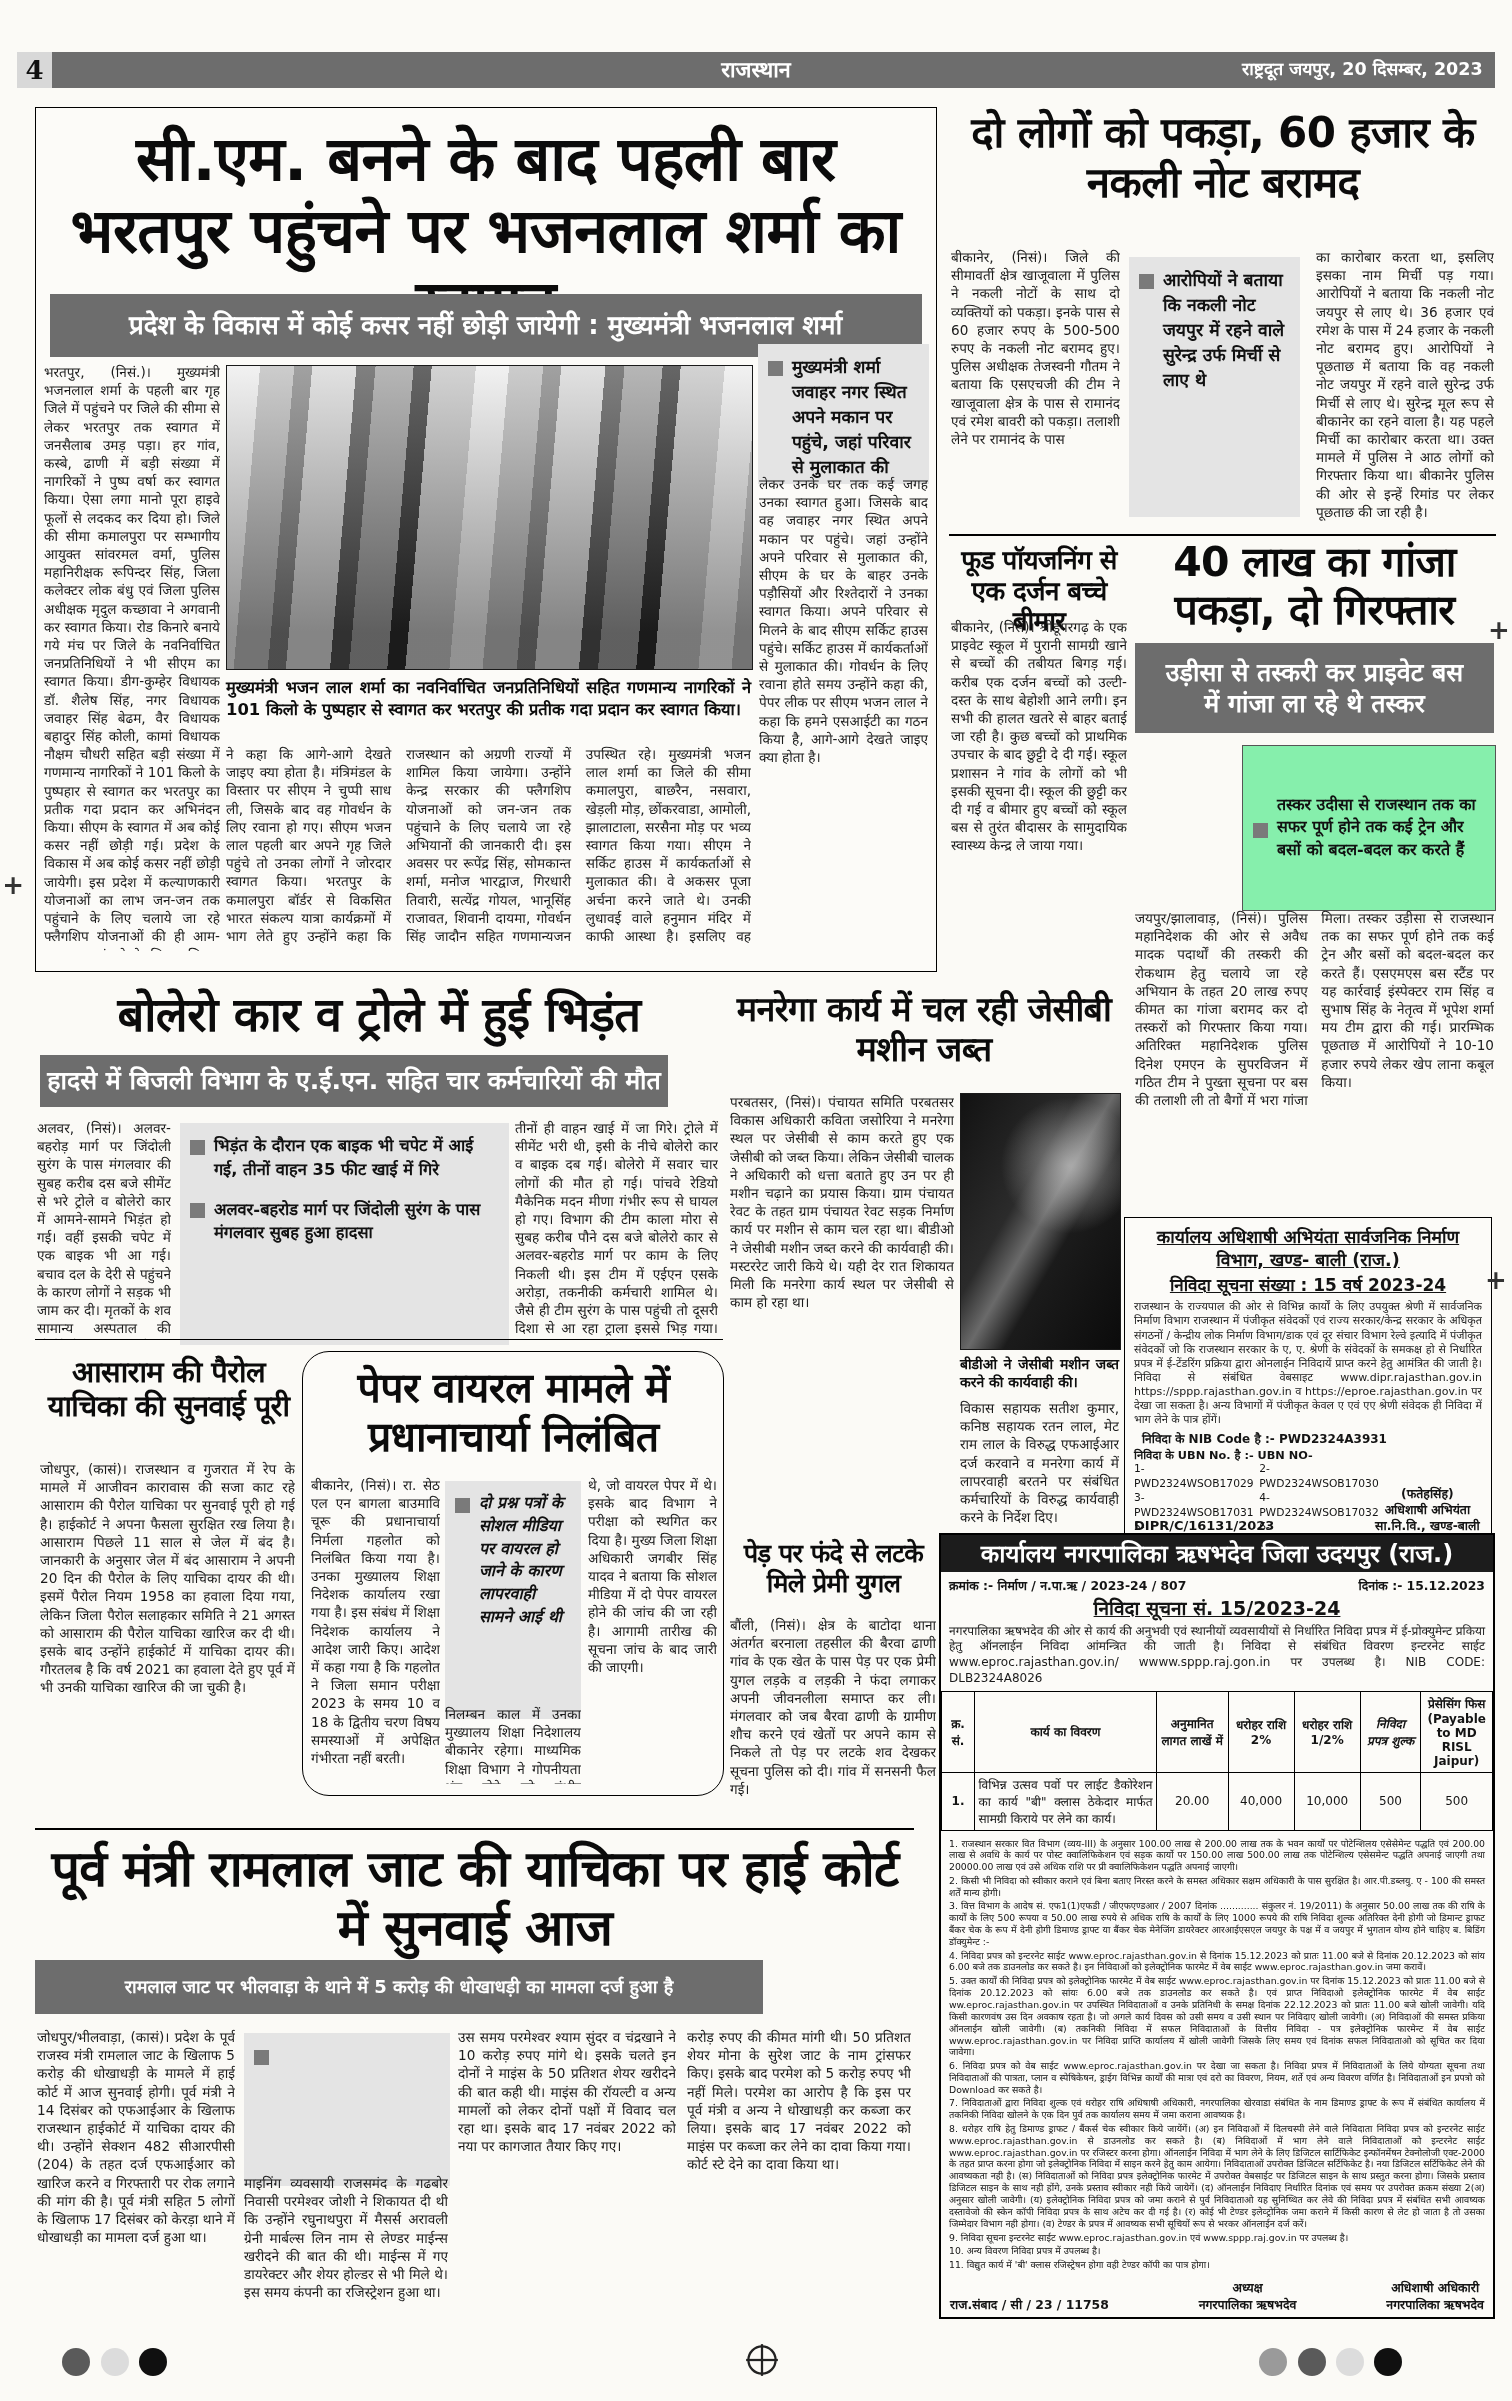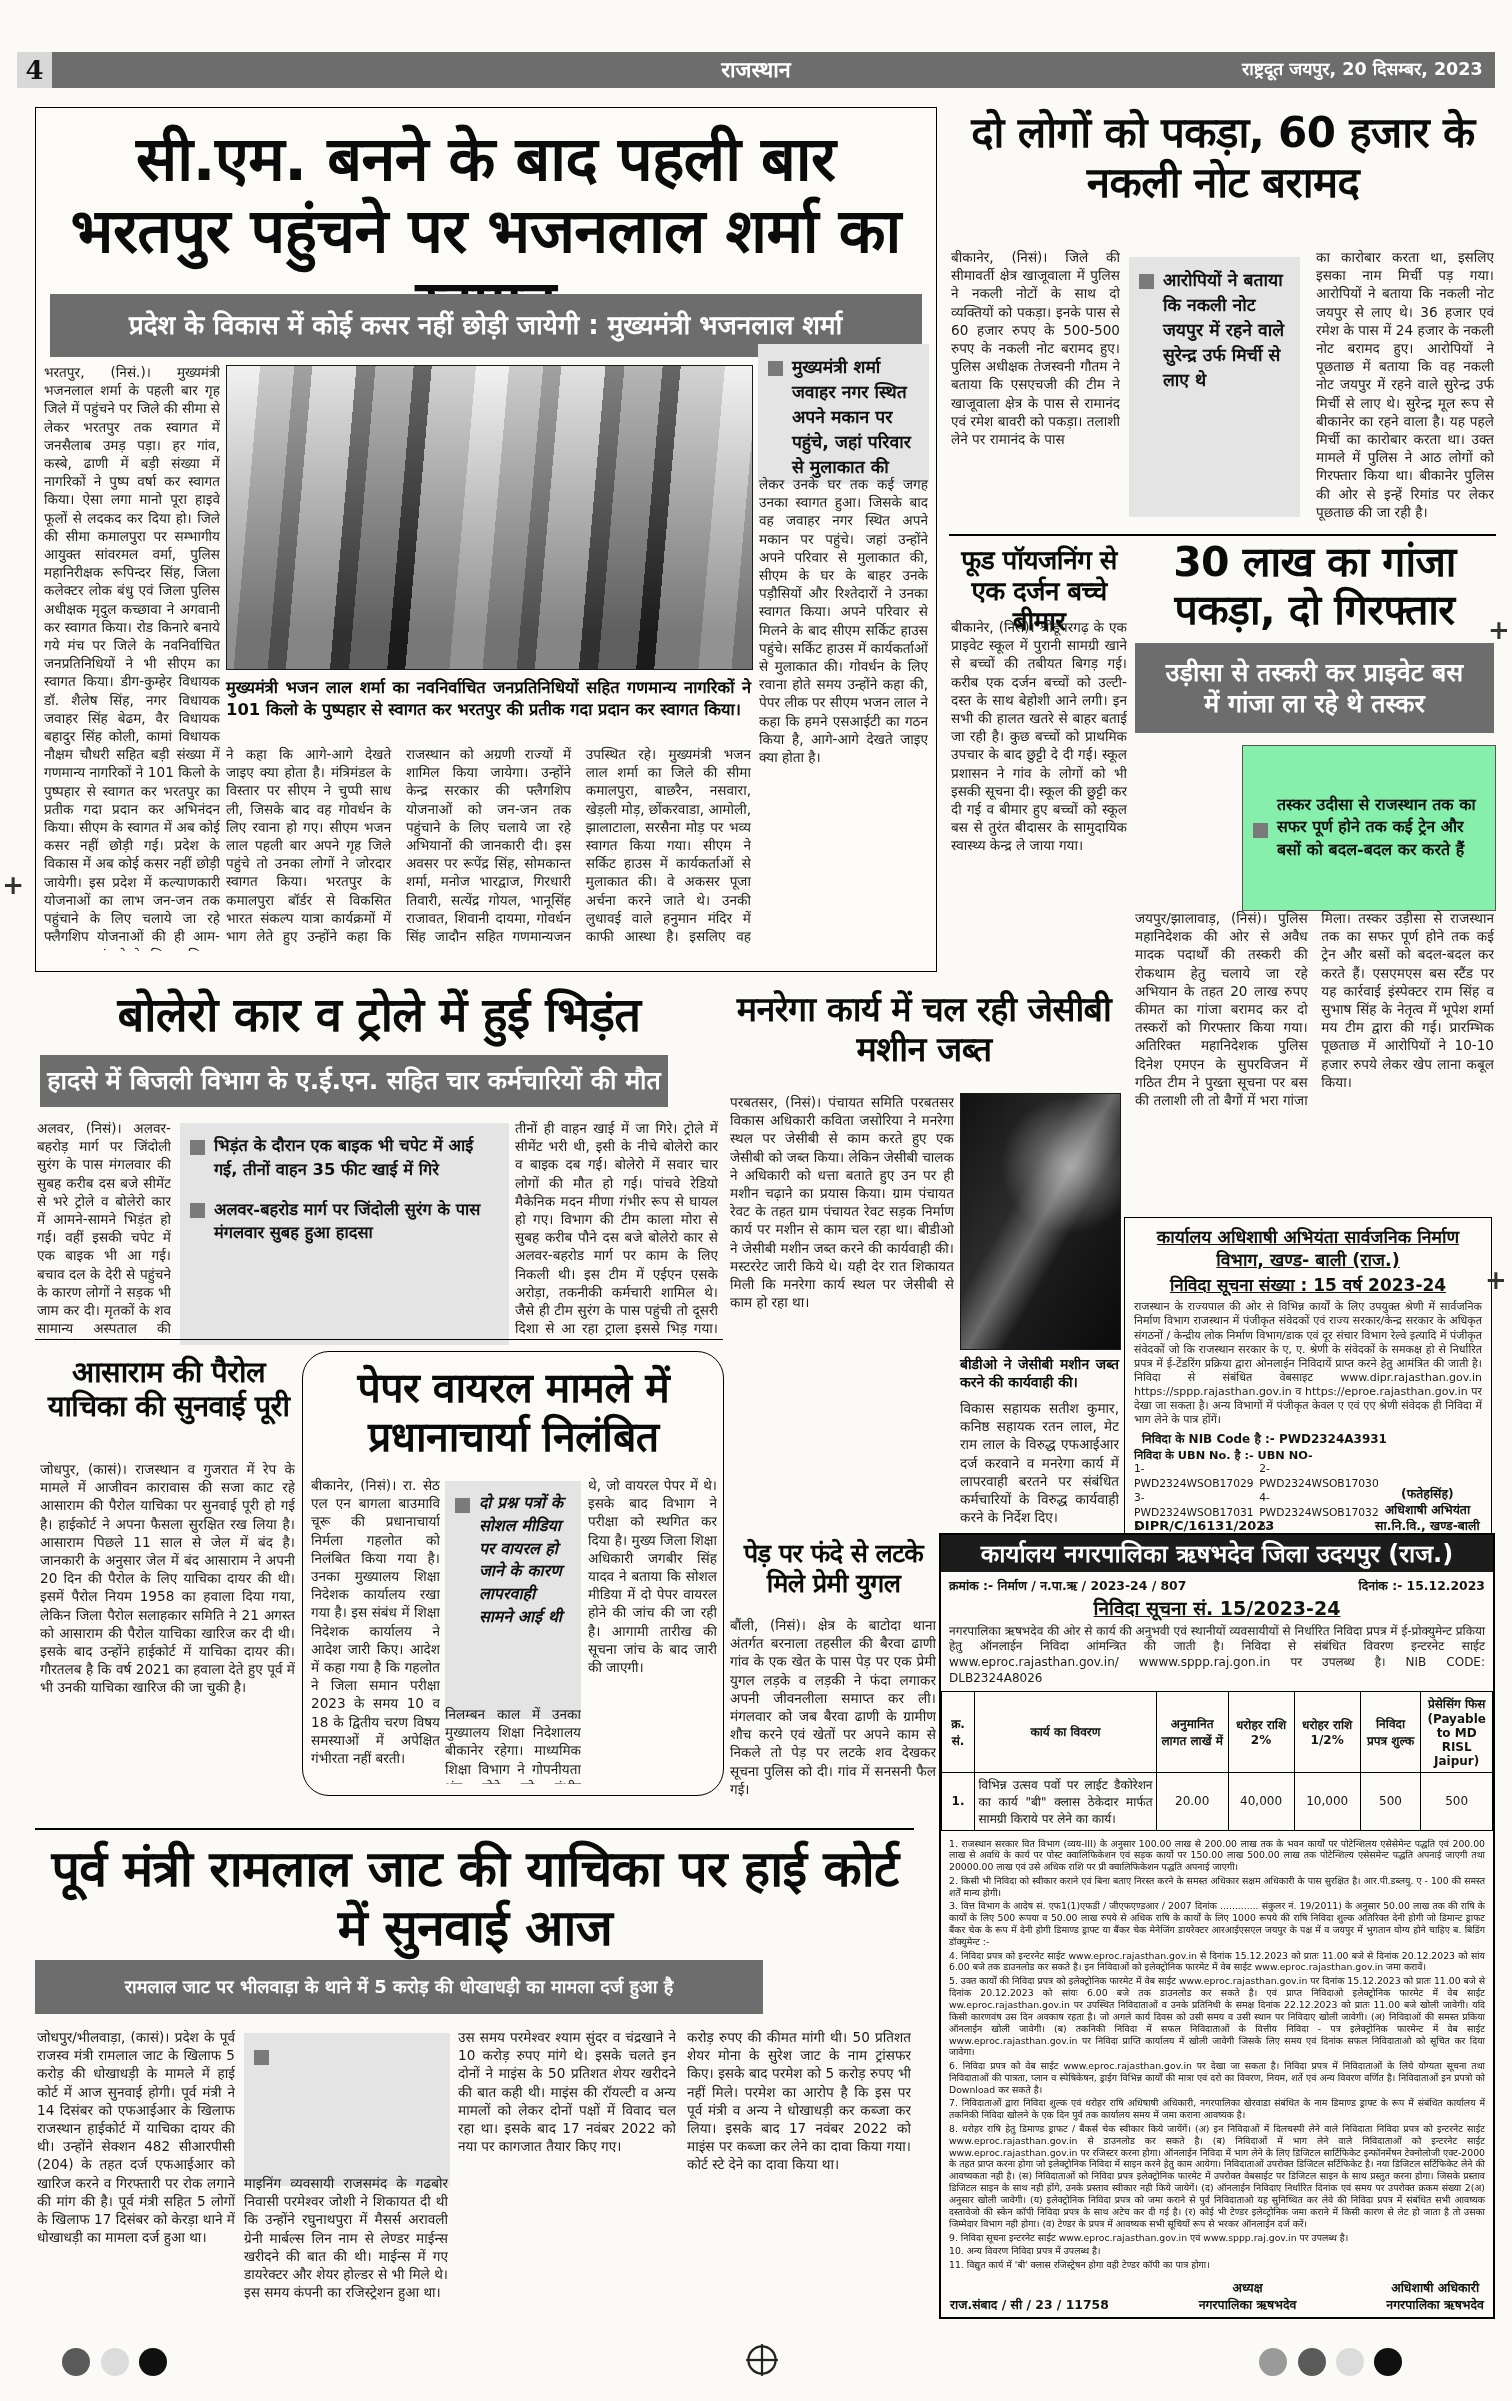--- a/index.html
+++ b/index.html
@@ -69,21 +69,21 @@
   <div class="abs hl-box" style="left:1129px;top:257px;width:151px;height:237px;">
     <span class="sq"></span>
     <span class="txt">आरोपियों ने बताया कि नकली नोट जयपुर में रहने वाले सुरेन्द्र उर्फ मिर्ची से लाए थे</span>
   </div>
   <div class="abs body-text" style="left:1316px;top:248px;width:178px;height:279px;">का कारोबार करता था, इसलिए इसका नाम मिर्ची पड़ गया। आरोपियों ने बताया कि नकली नोट जयपुर से लाए थे। 36 हजार एवं रमेश के पास में 24 हजार के नकली नोट बरामद हुए। आरोपियों ने पूछताछ में बताया कि वह नकली नोट जयपुर में रहने वाले सुरेन्द्र उर्फ मिर्ची से लाए थे। सुरेन्द्र मूल रूप से बीकानेर का रहने वाला है। यह पहले मिर्ची का कारोबार करता था। उक्त मामले में पुलिस ने आठ लोगों को गिरफ्तार किया था। बीकानेर पुलिस की ओर से इन्हें रिमांड पर लेकर पूछताछ की जा रही है।</div>
   <div class="hr" style="left:949px;top:534px;width:547px;height:1.7px;"></div>
 
   <div class="abs headline" style="left:951px;top:545px;width:176px;font-size:26px;">फूड पॉयजनिंग से एक दर्जन बच्चे बीमार</div>
   <div class="abs body-text" style="left:951px;top:618px;width:176px;height:587px;">बीकानेर, (निसं)। श्रीडूंगरगढ़ के एक प्राइवेट स्कूल में पुरानी सामग्री खाने से बच्चों की तबीयत बिगड़ गई। करीब एक दर्जन बच्चों को उल्टी-दस्त के साथ बेहोशी आने लगी। इन सभी की हालत खतरे से बाहर बताई जा रही है। कुछ बच्चों को प्राथमिक उपचार के बाद छुट्टी दे दी गई। स्कूल प्रशासन ने गांव के लोगों को भी इसकी सूचना दी। स्कूल की छुट्टी कर दी गई व बीमार हुए बच्चों को स्कूल बस से तुरंत बीदासर के सामुदायिक स्वास्थ्य केन्द्र ले जाया गया।</div>
 
-  <div class="abs headline" style="left:1135px;top:538px;width:359px;font-size:41px;">30 लाख का गांजा पकड़ा, दो गिरफ्तार</div>
+  <div class="abs headline" style="left:1135px;top:538px;width:359px;font-size:41px;">40 लाख का गांजा पकड़ा, दो गिरफ्तार</div>
   <div class="abs graybar" style="left:1135px;top:643px;width:359px;height:90px;font-size:25px;padding:0 24px;box-sizing:border-box;">उड़ीसा से तस्करी कर प्राइवेट बस में गांजा ला रहे थे तस्कर</div>
   <div class="abs hl-box" style="left:1242px;top:745px;width:232px;height:141px;border:1.1px solid #555;background:#86efac;align-items:center;">
     <span class="sq"></span>
     <span class="txt" style="font-size:16px;">तस्कर उदीसा से राजस्थान तक का सफर पूर्ण होने तक कई ट्रेन और बसों को बदल-बदल कर करते हैं</span>
   </div>
   <div class="abs body-text" style="left:1135px;top:909px;width:359px;height:299px;column-count:2;column-gap:13.6px;">जयपुर/झालावाड़, (निसं)। पुलिस महानिदेशक की ओर से अवैध मादक पदार्थों की तस्करी की रोकथाम हेतु चलाये जा रहे अभियान के तहत 20 लाख रुपए कीमत का गांजा बरामद कर दो तस्करों को गिरफ्तार किया गया। अतिरिक्त महानिदेशक पुलिस दिनेश एमएन के सुपरविजन में गठित टीम ने पुख्ता सूचना पर बस की तलाशी ली तो बैगों में भरा गांजा मिला। तस्कर उड़ीसा से राजस्थान तक का सफर पूर्ण होने तक कई ट्रेन और बसों को बदल-बदल कर करते हैं। एसएमएस बस स्टैंड पर यह कार्रवाई इंस्पेक्टर राम सिंह व सुभाष सिंह के नेतृत्व में भूपेश शर्मा मय टीम द्वारा की गई। प्रारम्भिक पूछताछ में आरोपियों ने 10-10 हजार रुपये लेकर खेप लाना कबूल किया।</div>
 
   <div class="abs headline" style="left:40px;top:987px;width:678px;font-size:47px;">बोलेरो कार व ट्रोले में हुई भिड़ंत</div>
   <div class="abs graybar" style="left:40px;top:1055px;width:628px;height:52px;font-size:25px;">हादसे में बिजली विभाग के ए.ई.एन. सहित चार कर्मचारियों की मौत</div>
   <div class="abs body-text" style="left:37px;top:1119px;width:134px;height:221px;">अलवर, (निसं)। अलवर-बहरोड़ मार्ग पर जिंदोली सुरंग के पास मंगलवार की सुबह करीब दस बजे सीमेंट से भरे ट्रोले व बोलेरो कार में आमने-सामने भिड़ंत हो गई। वहीं इसकी चपेट में एक बाइक भी आ गई। बचाव दल के देरी से पहुंचने के कारण लोगों ने सड़क भी जाम कर दी। मृतकों के शव सामान्य अस्पताल की मोर्चरी में रखवाए गए हैं।</div>
@@ -166,21 +166,21 @@
     <div class="t-title" style="font-size:19px;margin-top:2.3px;">निविदा सूचना सं. 15/2023-24</div>
     <div class="body-text" style="font-size:12px;line-height:1.3;padding:3.4px 8px 4.5px 8px;">नगरपालिका ऋषभदेव की ओर से कार्य की अनुभवी एवं स्थानीयों व्यवसायीयों से निर्धारित निविदा प्रपत्र में ई-प्रोक्युमेन्ट प्रकिया हेतु ऑनलाईन निविदा आंमन्त्रित की जाती है। निविदा से संबंधित विवरण इन्टरनेट साईट www.eproc.rajasthan.gov.in/ wwww.sppp.raj.gon.in पर उपलब्ध है। NIB CODE: DLB2324A8026</div>
     <table class="ttable" style="font-size:12px;margin:0;">
       <thead>
         <tr>
           <th style="width:6%;">क्र. सं.</th>
           <th style="width:33%;">कार्य का विवरण</th>
           <th style="width:13%;">अनुमानित लागत लाखें में</th>
           <th style="width:12%;">धरोहर राशि 2%</th>
           <th style="width:12%;">धरोहर राशि 1/2%</th>
-          <th style="width:11%;">निविदा प्रपत्र शुल्क</th>
+          <th style="width:11%;font-style:italic;">निविदा प्रपत्र शुल्क</th>
           <th style="width:13%;">प्रेसेसिंग फिस (Payable to MD RISL Jaipur)</th>
         </tr>
       </thead>
       <tbody>
         <tr>
           <td style="text-align:center;font-weight:bold;">1.</td>
           <td style="text-align:justify;">विभिन्न उत्सव पर्वो पर लाईट डैकोरेशन का कार्य "बी" क्लास ठेकेदार मार्फत सामग्री किराये पर लेने का कार्य।</td>
           <td style="text-align:center;">20.00</td>
           <td style="text-align:center;">40,000</td>
           <td actable="false" style="text-align:center;">10,000</td>

